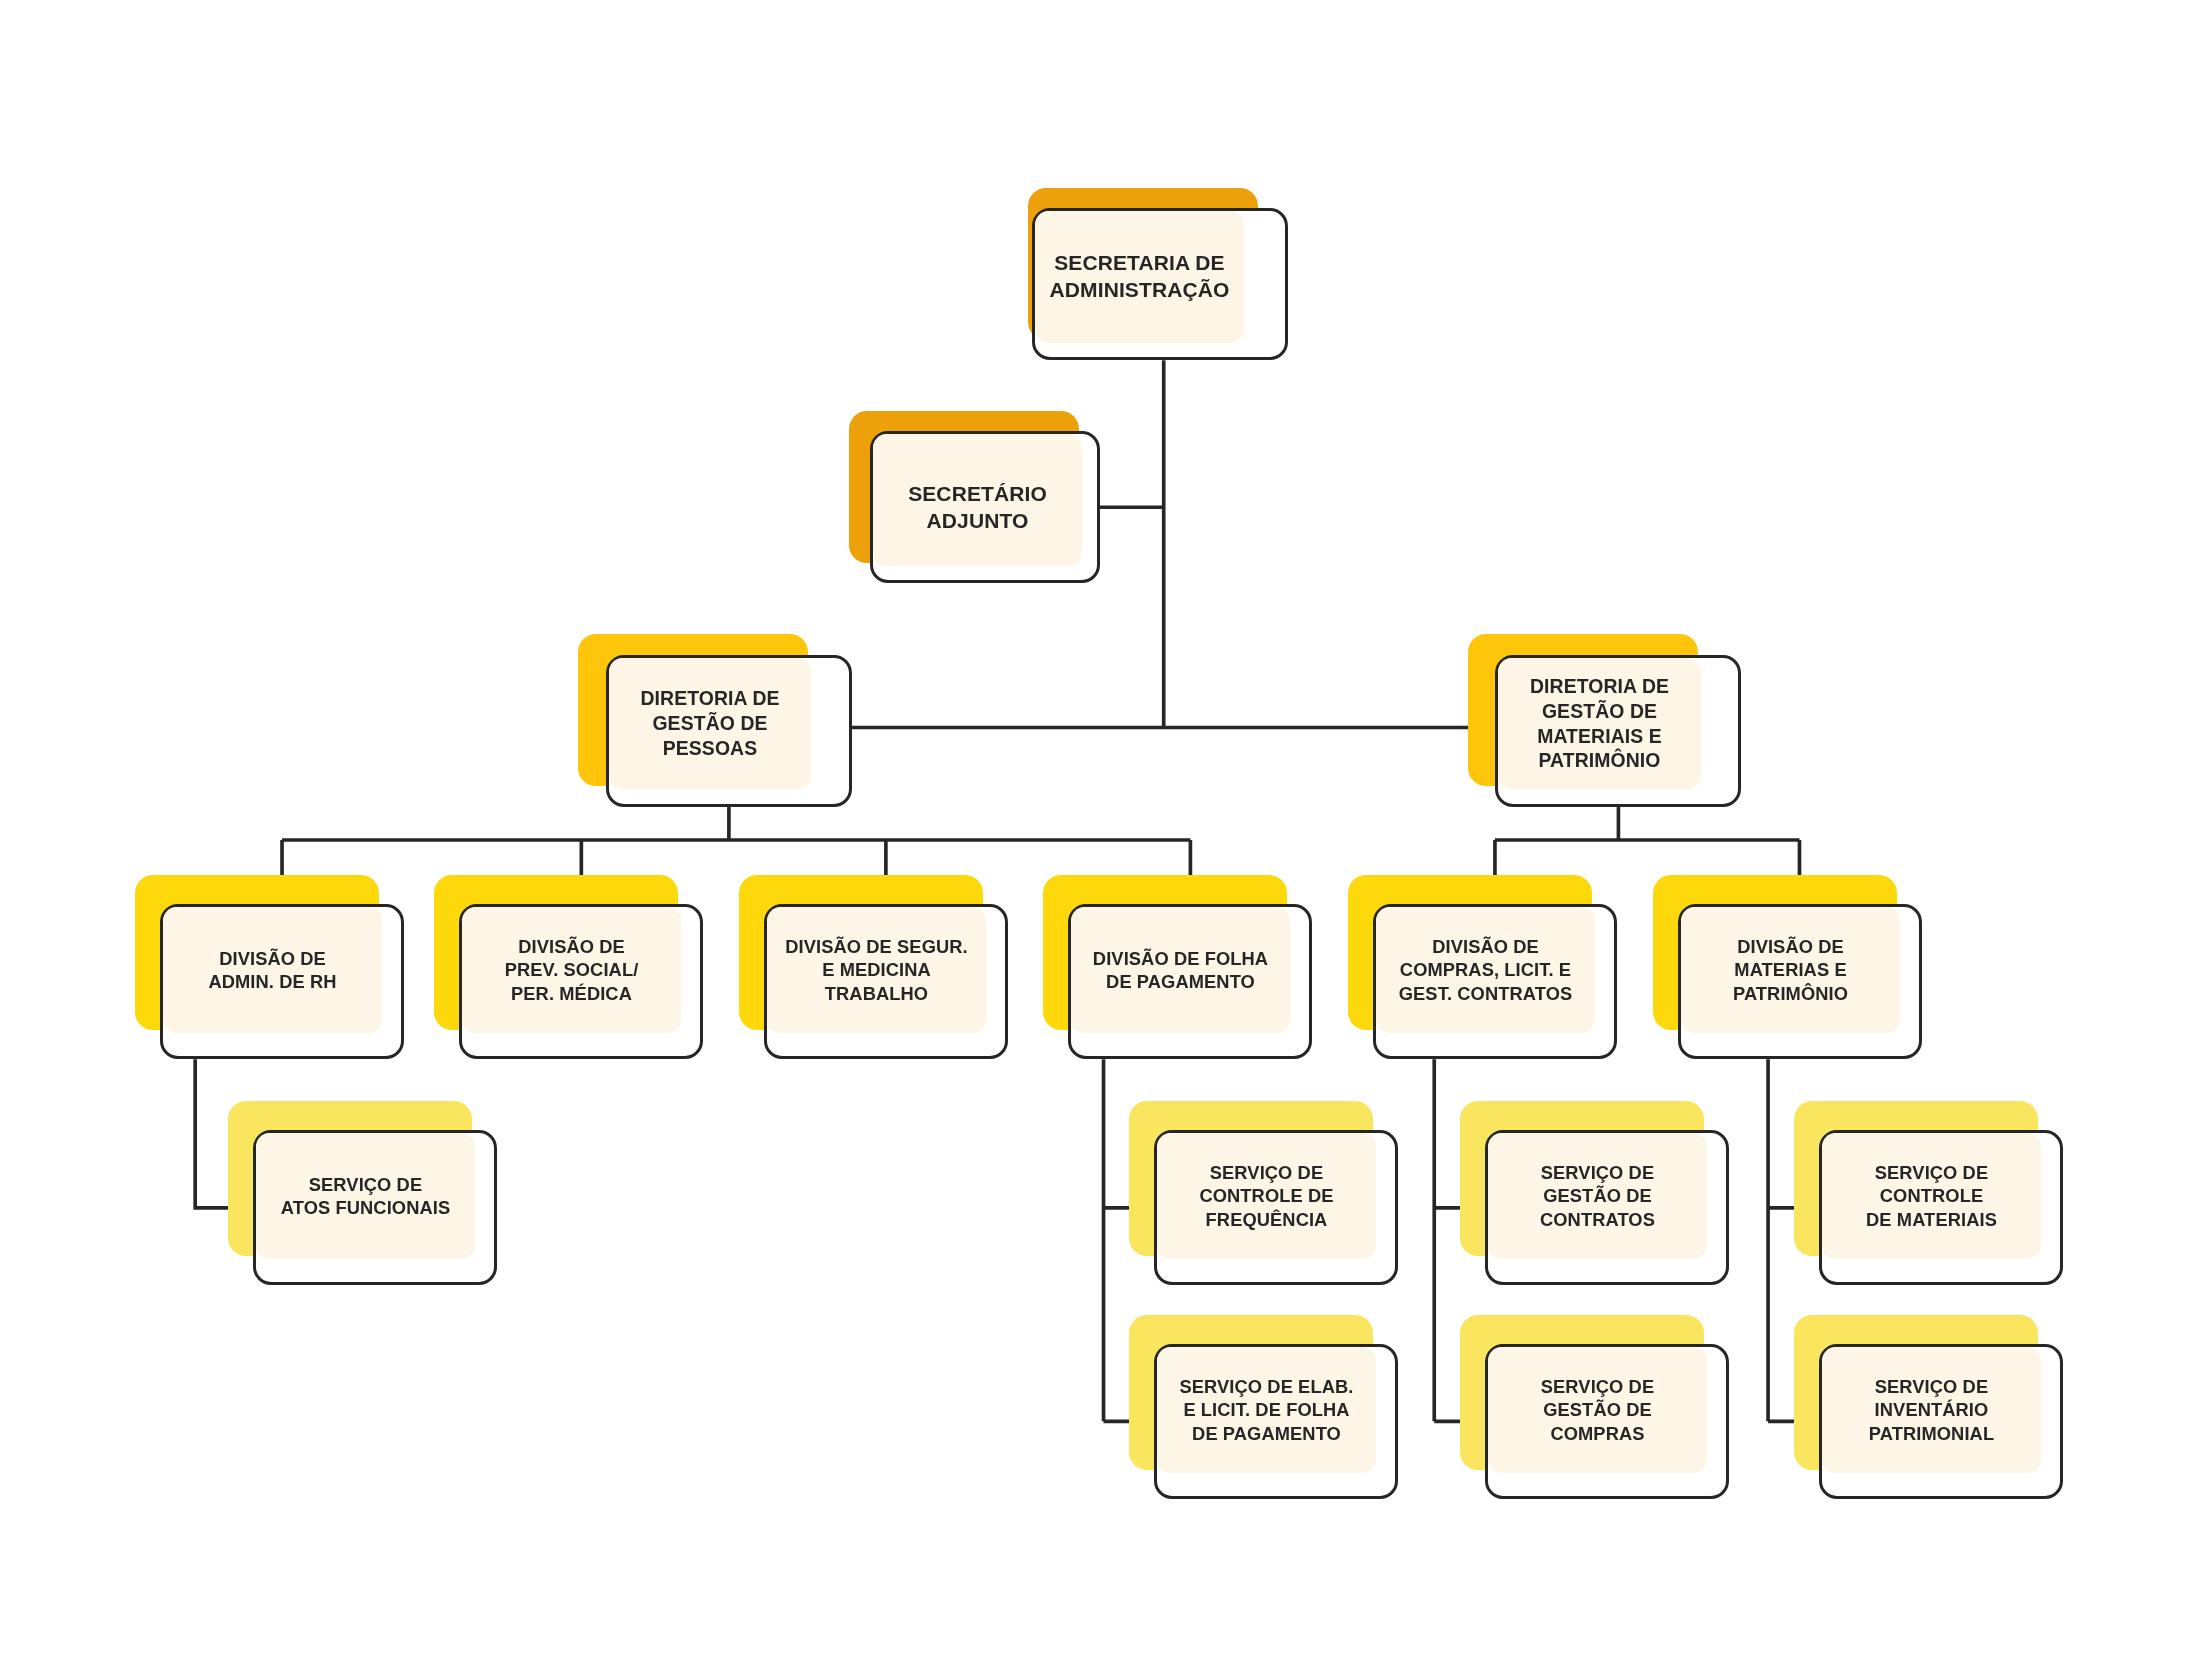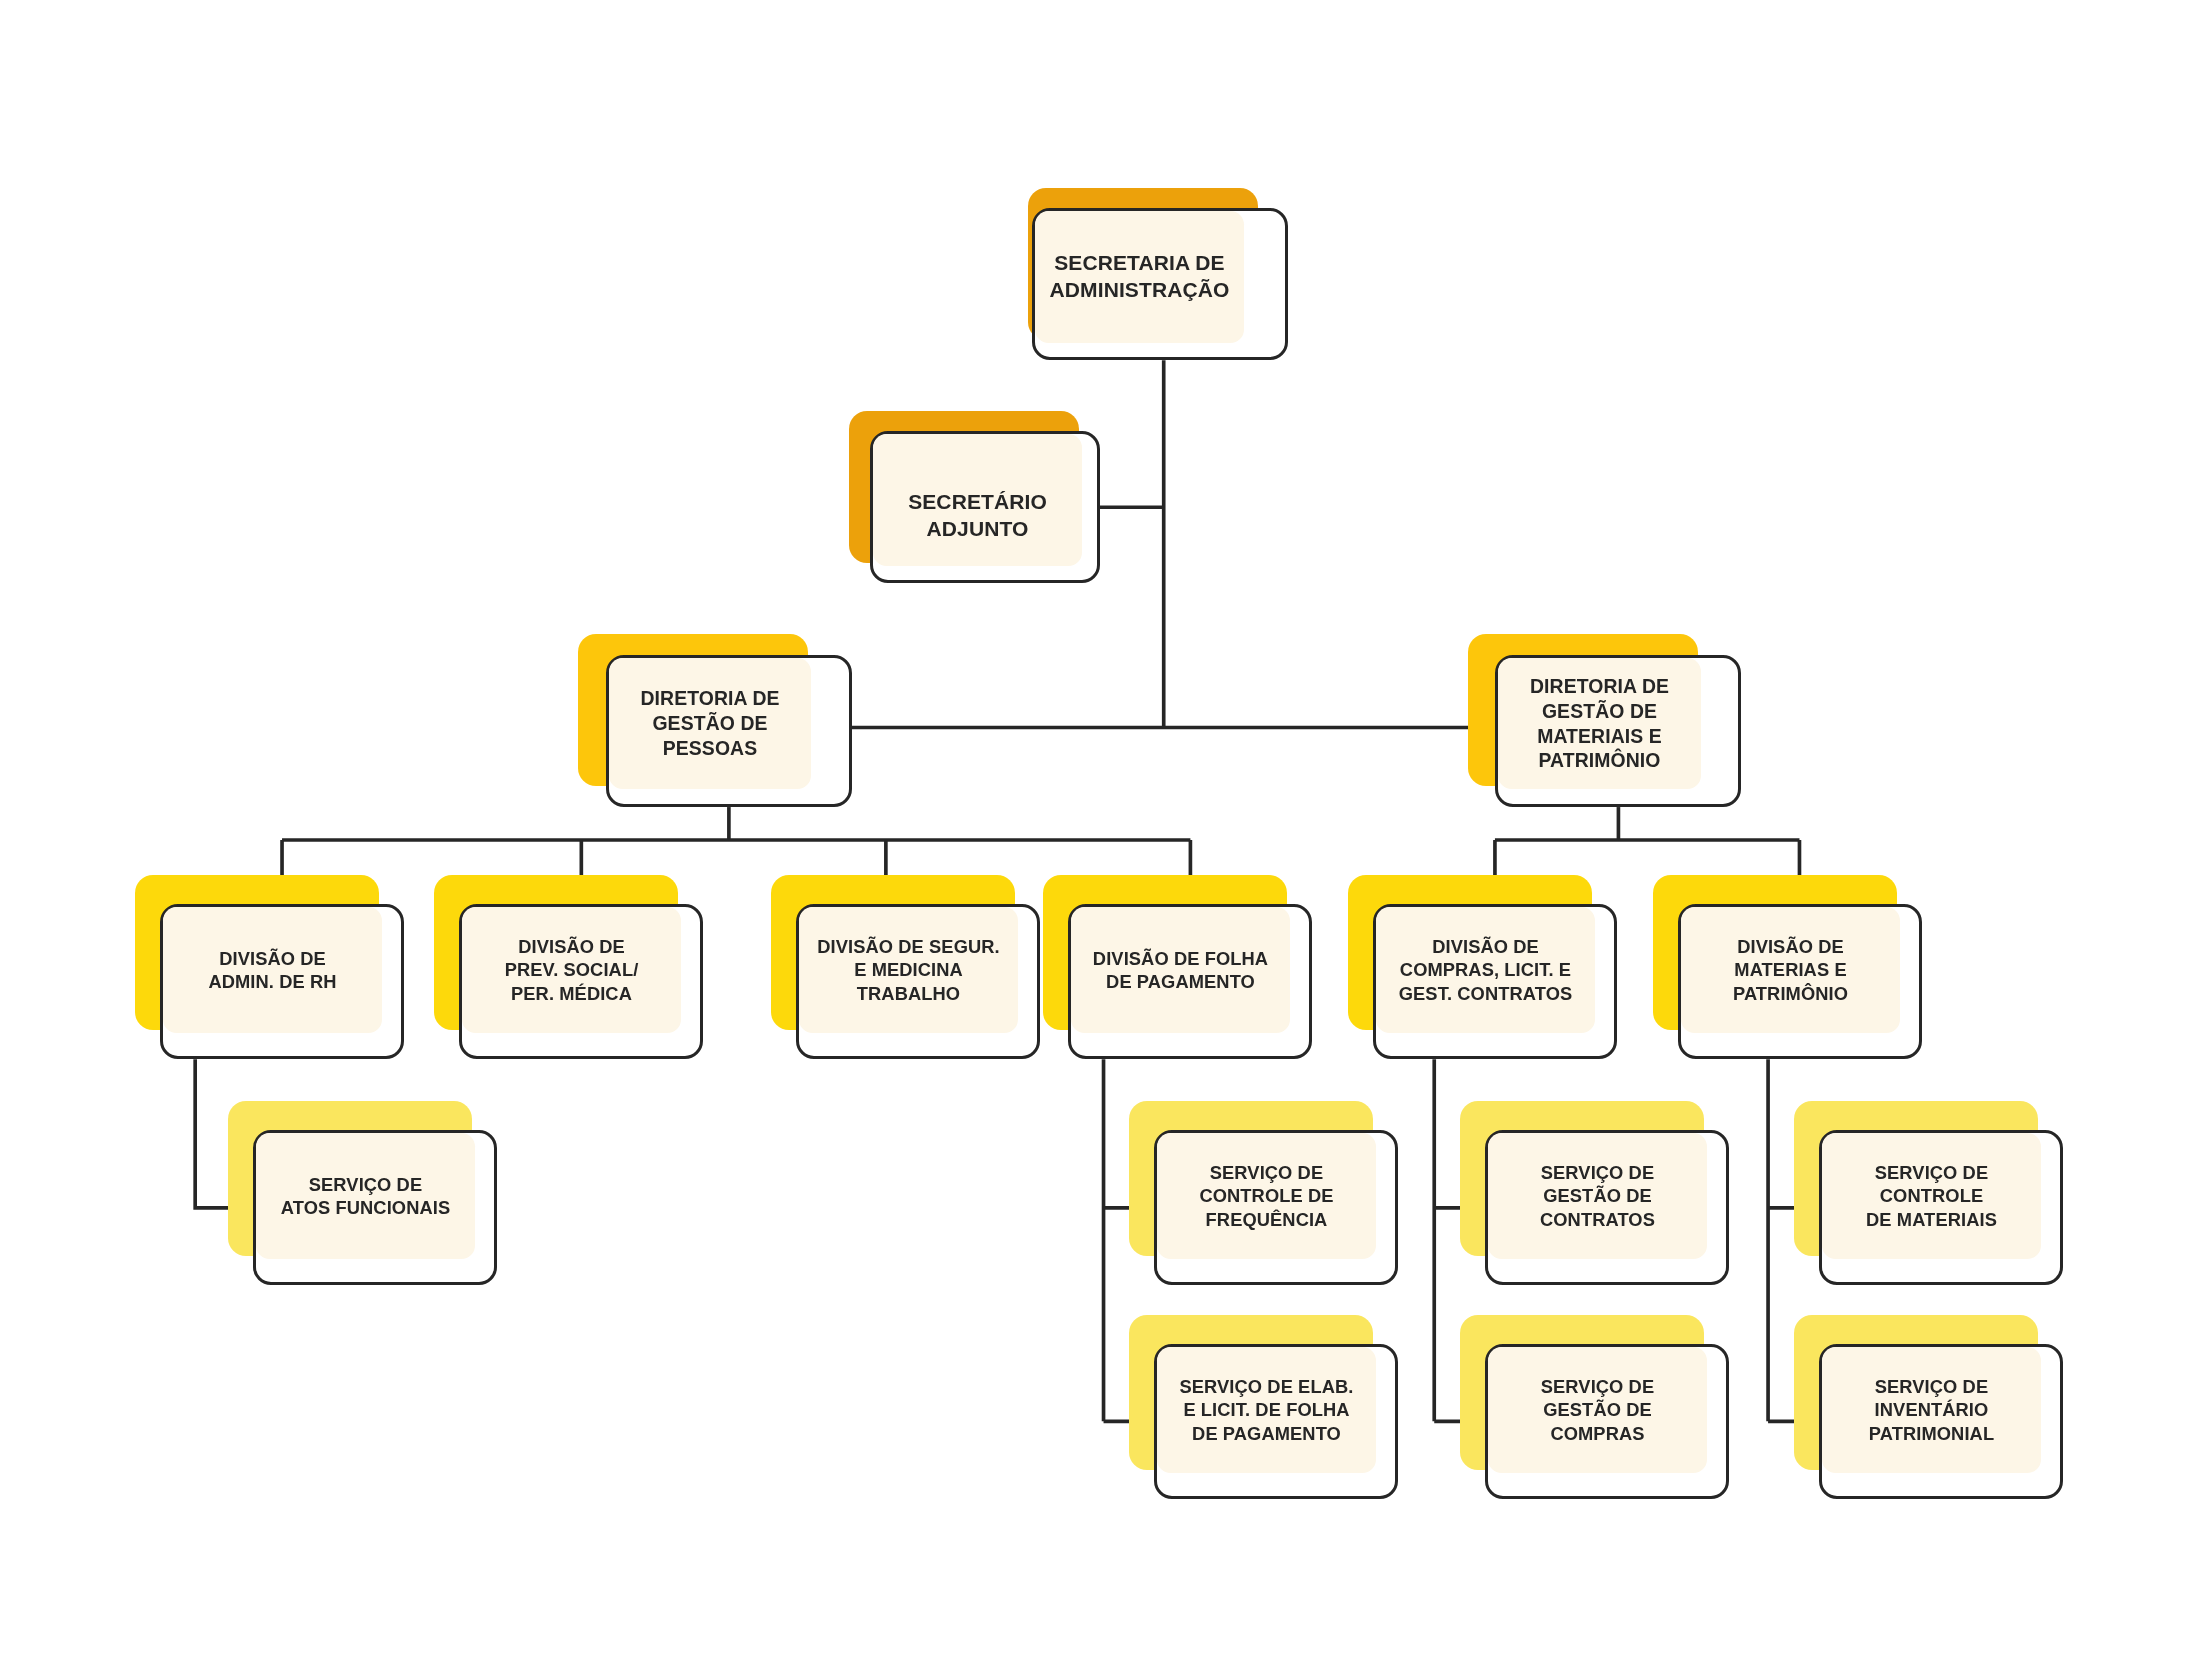--- a/index.html
+++ b/index.html
@@ -135,21 +135,21 @@
         <div class="node-card" style="left: 4px; top: 20px; width: 256px; height: 152px;">
           <div class="node-wash" style="left: 0px; top: 0px; width: 209px; height: 132px; background: rgb(253, 246, 231);"></div>
           <span class="node-label" style="position: absolute; left: 0px; top: 0px; width: 209px; height: 132px; display: flex; align-items: center; justify-content: center; z-index: 3; color: rgb(38, 38, 38); box-sizing: border-box; padding: 0px 7.3px;">SECRETARIA DE
 ADMINISTRAÇÃO</span>
         </div>
       </div>
       <div class="node lvl-deputy" style="left: 849px; top: 411px; width: 251px; height: 172px;">
         <div class="node-shadow" style="left: 0px; top: 0px; width: 230px; height: 152px; background: rgb(236, 161, 11);"></div>
         <div class="node-card" style="left: 21px; top: 20px; width: 230px; height: 152px;">
           <div class="node-wash" style="left: 0px; top: 0px; width: 209px; height: 132px; background: rgb(253, 246, 231);"></div>
-          <span class="node-label" style="position: absolute; left: 0px; top: 16px; width: 209px; height: 132px; display: flex; align-items: center; justify-content: center; z-index: 3; color: rgb(38, 38, 38); box-sizing: border-box; padding: 0px 24px;">SECRETÁRIO
+          <span class="node-label" style="position: absolute; left: 0px; top: 8px; width: 209px; height: 132px; display: flex; align-items: center; justify-content: center; z-index: 3; color: rgb(38, 38, 38); box-sizing: border-box; padding: 0px 24px;">SECRETÁRIO
 ADJUNTO</span>
         </div>
       </div>
       <div class="node lvl-dir" style="left: 578px; top: 634px; width: 274px; height: 173px;">
         <div class="node-shadow" style="left: 0px; top: 0px; width: 230px; height: 152px; background: rgb(253, 198, 11);"></div>
         <div class="node-card" style="left: 28px; top: 21px; width: 246px; height: 152px;">
           <div class="node-wash" style="left: 0px; top: 0px; width: 202px; height: 131px; background: rgb(253, 246, 231);"></div>
           <span class="node-label" style="position: absolute; left: 0px; top: 0px; width: 202px; height: 131px; display: flex; align-items: center; justify-content: center; z-index: 3; color: rgb(38, 38, 38); box-sizing: border-box; padding: 0px 7.3px;">DIRETORIA DE
 GESTÃO DE
 PESSOAS</span>
@@ -175,21 +175,21 @@
       </div>
       <div class="node lvl-div" style="left: 434px; top: 875px; width: 269px; height: 184px;">
         <div class="node-shadow" style="left: 0px; top: 0px; width: 244px; height: 155px; background: rgb(253, 217, 11);"></div>
         <div class="node-card" style="left: 25px; top: 29px; width: 244px; height: 155px;">
           <div class="node-wash" style="left: 0px; top: 0px; width: 219px; height: 126px; background: rgb(253, 246, 231);"></div>
           <span class="node-label" style="position: absolute; left: 0px; top: 0px; width: 219px; height: 126px; display: flex; align-items: center; justify-content: center; z-index: 3; color: rgb(38, 38, 38); box-sizing: border-box; padding: 0px 7.3px;">DIVISÃO DE
 PREV. SOCIAL/
 PER. MÉDICA</span>
         </div>
       </div>
-      <div class="node lvl-div" style="left: 739px; top: 875px; width: 269px; height: 184px; margin-left: 32px;">
+      <div class="node lvl-div" style="left: 739px; top: 875px; width: 269px; height: 184px;">
         <div class="node-shadow" style="left: 0px; top: 0px; width: 244px; height: 155px; background: rgb(253, 217, 11);"></div>
         <div class="node-card" style="left: 25px; top: 29px; width: 244px; height: 155px;">
           <div class="node-wash" style="left: 0px; top: 0px; width: 219px; height: 126px; background: rgb(253, 246, 231);"></div>
           <span class="node-label" style="position: absolute; left: 0px; top: 0px; width: 219px; height: 126px; display: flex; align-items: center; justify-content: center; z-index: 3; color: rgb(38, 38, 38); box-sizing: border-box; padding: 0px 7.3px;">DIVISÃO DE SEGUR.
 E MEDICINA
 TRABALHO</span>
         </div>
       </div>
       <div class="node lvl-div" style="left: 1043px; top: 875px; width: 269px; height: 184px;">
         <div class="node-shadow" style="left: 0px; top: 0px; width: 244px; height: 155px; background: rgb(253, 217, 11);"></div>

